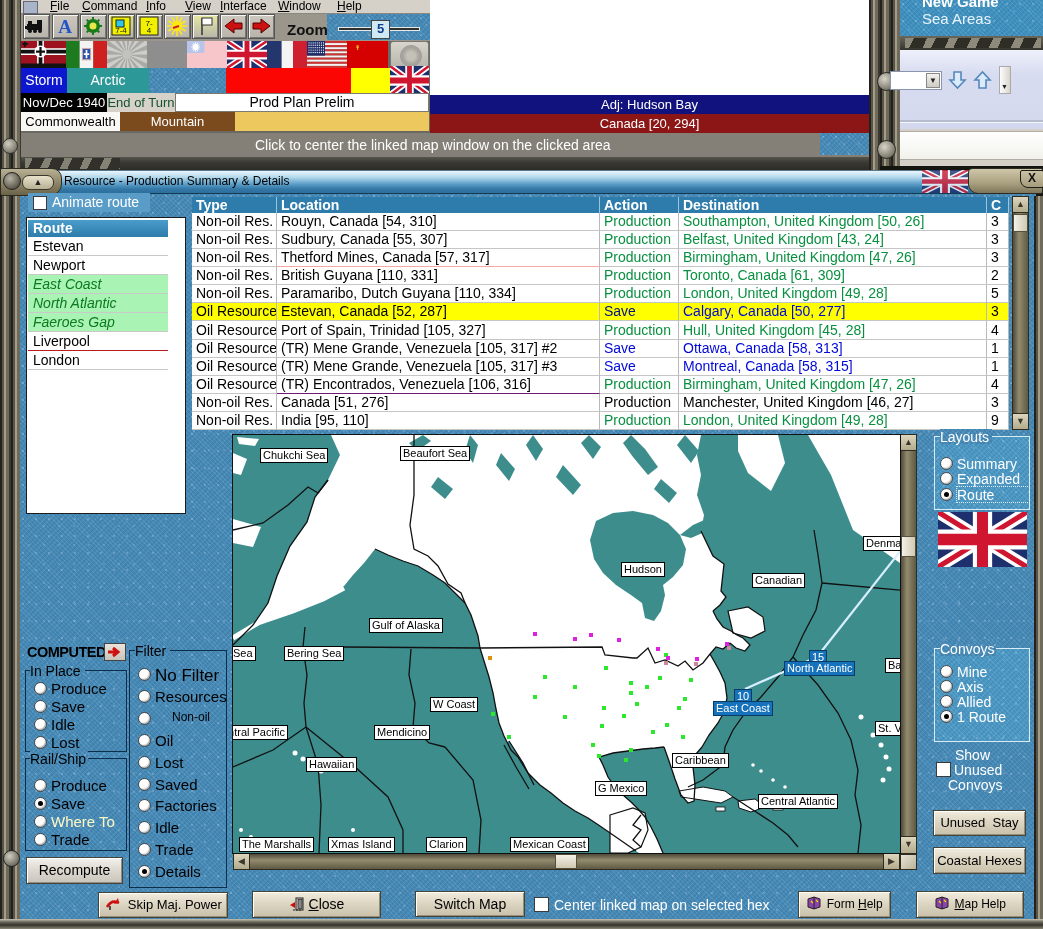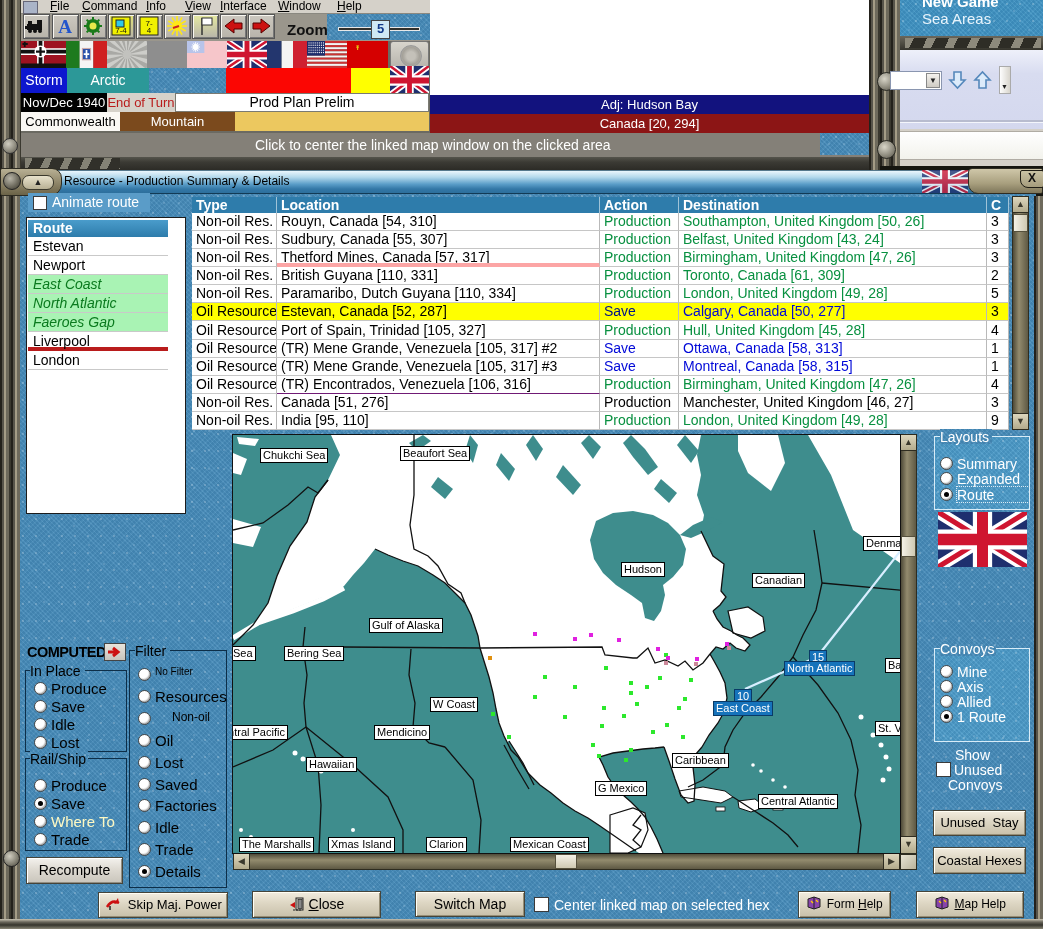--- a/index.html
+++ b/index.html
@@ -268,21 +268,21 @@
     <div class="abs" style="left:226px;top:68px;width:125px;height:25px;background:#fb0603;"></div>
     <div class="abs" style="left:351px;top:68px;width:39px;height:25px;background:#ffff00;"></div>
     <div class="abs" style="left:390px;top:66px;width:39px;height:29px;overflow:hidden;"><svg width="39" height="29" viewBox="0 0 60 36" preserveAspectRatio="none" style="opacity:1.0">
         <rect width="60" height="36" fill="#1e2f6e"></rect>
         <path d="M0,0 L60,36 M60,0 L0,36" stroke="#fff" stroke-width="8"></path>
         <path d="M0,0 L60,36 M60,0 L0,36" stroke="#cf1530" stroke-width="3.4"></path>
         <path d="M30,0 V36 M0,18 H60" stroke="#fff" stroke-width="13"></path>
         <path d="M30,0 V36 M0,18 H60" stroke="#cf1530" stroke-width="7.4"></path>
       </svg></div>
     <div class="abs" style="left:21px;top:93px;width:86px;height:19px;background:#000;color:#fff;font-size:13px;line-height:19px;text-align:center;">Nov/Dec 1940</div>
-    <div class="abs" style="left:107px;top:93px;width:68px;height:19px;background:#d6d2ca;color:#b91c1c;font-size:13px;line-height:19px;text-align:center;">End of Turn</div>
+    <div class="abs" style="left:107px;top:93px;width:68px;height:19px;background:#d6d2ca;color:#14532d;font-size:13px;line-height:19px;text-align:center;">End of Turn</div>
     <div class="abs" style="left:175px;top:93px;width:252px;height:17px;background:#fff;border:1px solid #7a7a72;color:#000;font-size:14px;line-height:17px;text-align:center;">Prod Plan Prelim</div>
     <div class="abs" style="left:21px;top:112px;width:99px;height:19px;background:#faf8f4;color:#000;font-size:13px;line-height:19px;text-align:center;">Commonwealth</div>
     <div class="abs" style="left:120px;top:112px;width:115px;height:19px;background:#7b4a1d;color:#fff;font-size:13px;line-height:19px;text-align:center;">Mountain</div>
     <div class="abs" style="left:235px;top:112px;width:194px;height:19px;background:#ecc85f;"></div>
     <div class="abs" style="left:430px;top:95px;width:439px;height:19px;background:#12127e;color:#fff;font-size:13px;line-height:19px;text-align:center;">Adj: Hudson Bay</div>
     <div class="abs" style="left:430px;top:114px;width:439px;height:19px;background:#8c1515;color:#fff;font-size:13px;line-height:19px;text-align:center;">Canada [20, 294]</div>
     <div class="abs" style="left:21px;top:133px;width:848px;height:24px;background:#848078;"></div>
     <div class="abs" style="left:255px;top:137px;color:#fff;font-size:14px;">Click to center the linked map window on the clicked area</div>
     <div class="abs tex" style="left:820px;top:133px;width:49px;height:22px;"></div>
   </div>
@@ -332,40 +332,40 @@
     <div class="abs " style="left:28px;top:27px;width:122px;height:19px;background-color:#5a9cc8;"></div>
     <div class="abs cb" style="left:33px;top:30px;width:12px;height:12px;"></div>
     <div class="abs " style="left:52px;top:28px;width:100px;height:16px;font-size:14px;color:#fff;">Animate route</div>
     <div class="abs " style="left:26px;top:51px;width:160px;height:297px;background:#fff;border:1px solid #1c1c1c;box-sizing:border-box;"></div>
     <div class="abs " style="left:28px;top:54px;width:140px;height:17px;background:linear-gradient(#4a9ccb,#2d7cab);color:#fff;font-weight:bold;font-size:14px;line-height:17px;padding-left:5px;box-sizing:border-box;">Route</div>
     <div class="abs " style="left:28px;top:71px;width:140px;height:19px;background:#fff;color:#000;font-size:14px;line-height:18px;padding-left:5px;box-sizing:border-box;border-bottom:1px solid #c9c9c9;">Estevan</div>
     <div class="abs " style="left:28px;top:90px;width:140px;height:19px;background:#fff;color:#000;font-size:14px;line-height:18px;padding-left:5px;box-sizing:border-box;border-bottom:1px solid #c9c9c9;">Newport</div>
     <div class="abs " style="left:28px;top:109px;width:140px;height:19px;background:#a9f3b4;color:#0a7a1e;font-style:italic;font-size:14px;line-height:18px;padding-left:5px;box-sizing:border-box;border-bottom:1px solid #c9c9c9;">East Coast</div>
     <div class="abs " style="left:28px;top:128px;width:140px;height:19px;background:#a9f3b4;color:#0a7a1e;font-style:italic;font-size:14px;line-height:18px;padding-left:5px;box-sizing:border-box;border-bottom:1px solid #c9c9c9;">North Atlantic</div>
     <div class="abs " style="left:28px;top:147px;width:140px;height:19px;background:#a9f3b4;color:#0a7a1e;font-style:italic;font-size:14px;line-height:18px;padding-left:5px;box-sizing:border-box;border-bottom:1px solid #c9c9c9;">Faeroes Gap</div>
-    <div class="abs " style="left:28px;top:166px;width:140px;height:19px;background:#fff;color:#000;font-size:14px;line-height:18px;padding-left:5px;box-sizing:border-box;border-bottom:4px solid #b91c1c;">Liverpool</div>
+    <div class="abs " style="left:28px;top:166px;width:140px;height:19px;background:#fff;color:#000;font-size:14px;line-height:18px;padding-left:5px;box-sizing:border-box;border-bottom:1px solid #b91c1c;">Liverpool</div>
     <div class="abs " style="left:28px;top:185px;width:140px;height:19px;background:#fff;color:#000;font-size:14px;line-height:18px;padding-left:5px;box-sizing:border-box;border-bottom:1px solid #c9c9c9;">London</div>
     <div class="abs " style="left:192px;top:31px;width:817px;height:16px;background:#2e7cab;"></div>
     <div class="abs " style="left:192px;top:31px;width:85px;height:16px;background:#2e7cab;color:#fff;font-weight:bold;font-size:14px;line-height:16px;padding-left:4px;box-sizing:border-box;border-right:1px solid #9fc3d8;">Type</div>
     <div class="abs " style="left:277px;top:31px;width:323px;height:16px;background:#2e7cab;color:#fff;font-weight:bold;font-size:14px;line-height:16px;padding-left:4px;box-sizing:border-box;border-right:1px solid #9fc3d8;">Location</div>
     <div class="abs " style="left:600px;top:31px;width:79px;height:16px;background:#2e7cab;color:#fff;font-weight:bold;font-size:14px;line-height:16px;padding-left:4px;box-sizing:border-box;border-right:1px solid #9fc3d8;">Action</div>
     <div class="abs " style="left:679px;top:31px;width:308px;height:16px;background:#2e7cab;color:#fff;font-weight:bold;font-size:14px;line-height:16px;padding-left:4px;box-sizing:border-box;border-right:1px solid #9fc3d8;">Destination</div>
     <div class="abs " style="left:987px;top:31px;width:22px;height:16px;background:#2e7cab;color:#fff;font-weight:bold;font-size:14px;line-height:16px;padding-left:4px;box-sizing:border-box;border-right:1px solid #9fc3d8;">C</div>
     <div class="abs " style="left:192px;top:47px;width:85px;height:18px;background:#fff;color:#000;font-size:14px;line-height:17px;padding-left:4px;box-sizing:border-box;border-right:1px solid #b9b9b9;border-bottom:1px solid #c6c6c6;white-space:nowrap;overflow:hidden;">Non-oil Res.</div>
     <div class="abs " style="left:277px;top:47px;width:323px;height:18px;background:#fff;color:#000;font-size:14px;line-height:17px;padding-left:4px;box-sizing:border-box;border-right:1px solid #b9b9b9;border-bottom:1px solid #c6c6c6;white-space:nowrap;overflow:hidden;">Rouyn, Canada [54, 310]</div>
     <div class="abs " style="left:600px;top:47px;width:79px;height:18px;background:#fff;color:#089040;font-size:14px;line-height:17px;padding-left:4px;box-sizing:border-box;border-right:1px solid #b9b9b9;border-bottom:1px solid #c6c6c6;white-space:nowrap;overflow:hidden;">Production</div>
     <div class="abs " style="left:679px;top:47px;width:308px;height:18px;background:#fff;color:#089040;font-size:14px;line-height:17px;padding-left:4px;box-sizing:border-box;border-right:1px solid #b9b9b9;border-bottom:1px solid #c6c6c6;white-space:nowrap;overflow:hidden;">Southampton, United Kingdom [50, 26]</div>
     <div class="abs " style="left:987px;top:47px;width:22px;height:18px;background:#fff;color:#000;font-size:14px;line-height:17px;padding-left:4px;box-sizing:border-box;border-right:1px solid #b9b9b9;border-bottom:1px solid #c6c6c6;white-space:nowrap;overflow:hidden;">3</div>
     <div class="abs " style="left:192px;top:65px;width:85px;height:18px;background:#fff;color:#000;font-size:14px;line-height:17px;padding-left:4px;box-sizing:border-box;border-right:1px solid #b9b9b9;border-bottom:1px solid #c6c6c6;white-space:nowrap;overflow:hidden;">Non-oil Res.</div>
     <div class="abs " style="left:277px;top:65px;width:323px;height:18px;background:#fff;color:#000;font-size:14px;line-height:17px;padding-left:4px;box-sizing:border-box;border-right:1px solid #b9b9b9;border-bottom:1px solid #c6c6c6;white-space:nowrap;overflow:hidden;">Sudbury, Canada [55, 307]</div>
     <div class="abs " style="left:600px;top:65px;width:79px;height:18px;background:#fff;color:#089040;font-size:14px;line-height:17px;padding-left:4px;box-sizing:border-box;border-right:1px solid #b9b9b9;border-bottom:1px solid #c6c6c6;white-space:nowrap;overflow:hidden;">Production</div>
     <div class="abs " style="left:679px;top:65px;width:308px;height:18px;background:#fff;color:#089040;font-size:14px;line-height:17px;padding-left:4px;box-sizing:border-box;border-right:1px solid #b9b9b9;border-bottom:1px solid #c6c6c6;white-space:nowrap;overflow:hidden;">Belfast, United Kingdom [43, 24]</div>
     <div class="abs " style="left:987px;top:65px;width:22px;height:18px;background:#fff;color:#000;font-size:14px;line-height:17px;padding-left:4px;box-sizing:border-box;border-right:1px solid #b9b9b9;border-bottom:1px solid #c6c6c6;white-space:nowrap;overflow:hidden;">3</div>
     <div class="abs " style="left:192px;top:83px;width:85px;height:18px;background:#fff;color:#000;font-size:14px;line-height:17px;padding-left:4px;box-sizing:border-box;border-right:1px solid #b9b9b9;border-bottom:1px solid #c6c6c6;white-space:nowrap;overflow:hidden;">Non-oil Res.</div>
-    <div class="abs " style="left:277px;top:83px;width:323px;height:18px;background:#fff;color:#000;font-size:14px;line-height:17px;padding-left:4px;box-sizing:border-box;border-right:1px solid #b9b9b9;border-bottom:4px solid #fca5a5;white-space:nowrap;overflow:hidden;">Thetford Mines, Canada [57, 317]</div>
+    <div class="abs " style="left:277px;top:83px;width:323px;height:18px;background:#fff;color:#000;font-size:14px;line-height:17px;padding-left:4px;box-sizing:border-box;border-right:1px solid #b9b9b9;border-bottom:1px solid #fca5a5;white-space:nowrap;overflow:hidden;">Thetford Mines, Canada [57, 317]</div>
     <div class="abs " style="left:600px;top:83px;width:79px;height:18px;background:#fff;color:#089040;font-size:14px;line-height:17px;padding-left:4px;box-sizing:border-box;border-right:1px solid #b9b9b9;border-bottom:1px solid #c6c6c6;white-space:nowrap;overflow:hidden;">Production</div>
     <div class="abs " style="left:679px;top:83px;width:308px;height:18px;background:#fff;color:#089040;font-size:14px;line-height:17px;padding-left:4px;box-sizing:border-box;border-right:1px solid #b9b9b9;border-bottom:1px solid #c6c6c6;white-space:nowrap;overflow:hidden;">Birmingham, United Kingdom [47, 26]</div>
     <div class="abs " style="left:987px;top:83px;width:22px;height:18px;background:#fff;color:#000;font-size:14px;line-height:17px;padding-left:4px;box-sizing:border-box;border-right:1px solid #b9b9b9;border-bottom:1px solid #c6c6c6;white-space:nowrap;overflow:hidden;">3</div>
     <div class="abs " style="left:192px;top:101px;width:85px;height:18px;background:#fff;color:#000;font-size:14px;line-height:17px;padding-left:4px;box-sizing:border-box;border-right:1px solid #b9b9b9;border-bottom:1px solid #c6c6c6;white-space:nowrap;overflow:hidden;">Non-oil Res.</div>
     <div class="abs " style="left:277px;top:101px;width:323px;height:18px;background:#fff;color:#000;font-size:14px;line-height:17px;padding-left:4px;box-sizing:border-box;border-right:1px solid #b9b9b9;border-bottom:1px solid #c6c6c6;white-space:nowrap;overflow:hidden;">British Guyana [110, 331]</div>
     <div class="abs " style="left:600px;top:101px;width:79px;height:18px;background:#fff;color:#089040;font-size:14px;line-height:17px;padding-left:4px;box-sizing:border-box;border-right:1px solid #b9b9b9;border-bottom:1px solid #c6c6c6;white-space:nowrap;overflow:hidden;">Production</div>
     <div class="abs " style="left:679px;top:101px;width:308px;height:18px;background:#fff;color:#089040;font-size:14px;line-height:17px;padding-left:4px;box-sizing:border-box;border-right:1px solid #b9b9b9;border-bottom:1px solid #c6c6c6;white-space:nowrap;overflow:hidden;">Toronto, Canada [61, 309]</div>
     <div class="abs " style="left:987px;top:101px;width:22px;height:18px;background:#fff;color:#000;font-size:14px;line-height:17px;padding-left:4px;box-sizing:border-box;border-right:1px solid #b9b9b9;border-bottom:1px solid #c6c6c6;white-space:nowrap;overflow:hidden;">2</div>
     <div class="abs " style="left:192px;top:119px;width:85px;height:18px;background:#fff;color:#000;font-size:14px;line-height:17px;padding-left:4px;box-sizing:border-box;border-right:1px solid #b9b9b9;border-bottom:1px solid #c6c6c6;white-space:nowrap;overflow:hidden;">Non-oil Res.</div>
     <div class="abs " style="left:277px;top:119px;width:323px;height:18px;background:#fff;color:#000;font-size:14px;line-height:17px;padding-left:4px;box-sizing:border-box;border-right:1px solid #b9b9b9;border-bottom:1px solid #c6c6c6;white-space:nowrap;overflow:hidden;">Paramaribo, Dutch Guyana [110, 334]</div>
@@ -441,21 +441,21 @@
     <div class="radio sel" style="left:34px;top:631px;"></div>
     <div class="abs " style="left:51px;top:629px;width:120px;height:16px;font-size:15px;color:#000;white-space:nowrap;">Save</div>
     <div class="radio" style="left:34px;top:649px;"></div>
     <div class="abs " style="left:51px;top:647px;width:120px;height:16px;font-size:15px;color:#fef9c3;white-space:nowrap;">Where To</div>
     <div class="radio" style="left:34px;top:667px;"></div>
     <div class="abs " style="left:51px;top:665px;width:120px;height:16px;font-size:15px;color:#000;white-space:nowrap;">Trade</div>
     <div class="abs greybtn" style="left:26px;top:691px;width:97px;height:27px;box-sizing:border-box;color:#000;font-size:14px;text-align:center;line-height:25px;">Recompute</div>
     <div class="abs " style="left:129px;top:484px;width:98px;height:238px;border:1px solid #0d2e48;box-sizing:border-box;"></div>
     <div class="abs tex" style="left:135px;top:477px;width:35px;height:14px;font-size:14px;color:#000;">Filter</div>
     <div class="radio" style="left:138px;top:502px;"></div>
-    <div class="abs " style="left:155px;top:500px;width:120px;height:16px;font-size:10px;color:#000;white-space:nowrap;">No Filter</div>
+    <div class="abs " style="left:155px;top:500px;width:120px;height:16px;font-size:17px;color:#000;white-space:nowrap;">No Filter</div>
     <div class="radio" style="left:138px;top:524px;"></div>
     <div class="abs " style="left:155px;top:522px;width:120px;height:16px;font-size:15px;color:#000;white-space:nowrap;">Resources</div>
     <div class="radio" style="left:138px;top:546px;"></div>
     <div class="abs " style="left:172px;top:544px;width:120px;height:16px;font-size:12px;color:#000;white-space:nowrap;">Non-oil</div>
     <div class="radio" style="left:138px;top:568px;"></div>
     <div class="abs " style="left:155px;top:566px;width:120px;height:16px;font-size:15px;color:#000;white-space:nowrap;">Oil</div>
     <div class="radio" style="left:138px;top:590px;"></div>
     <div class="abs " style="left:155px;top:588px;width:120px;height:16px;font-size:15px;color:#000;white-space:nowrap;">Lost</div>
     <div class="radio" style="left:138px;top:612px;"></div>
     <div class="abs " style="left:155px;top:610px;width:120px;height:16px;font-size:15px;color:#000;white-space:nowrap;">Saved</div>

